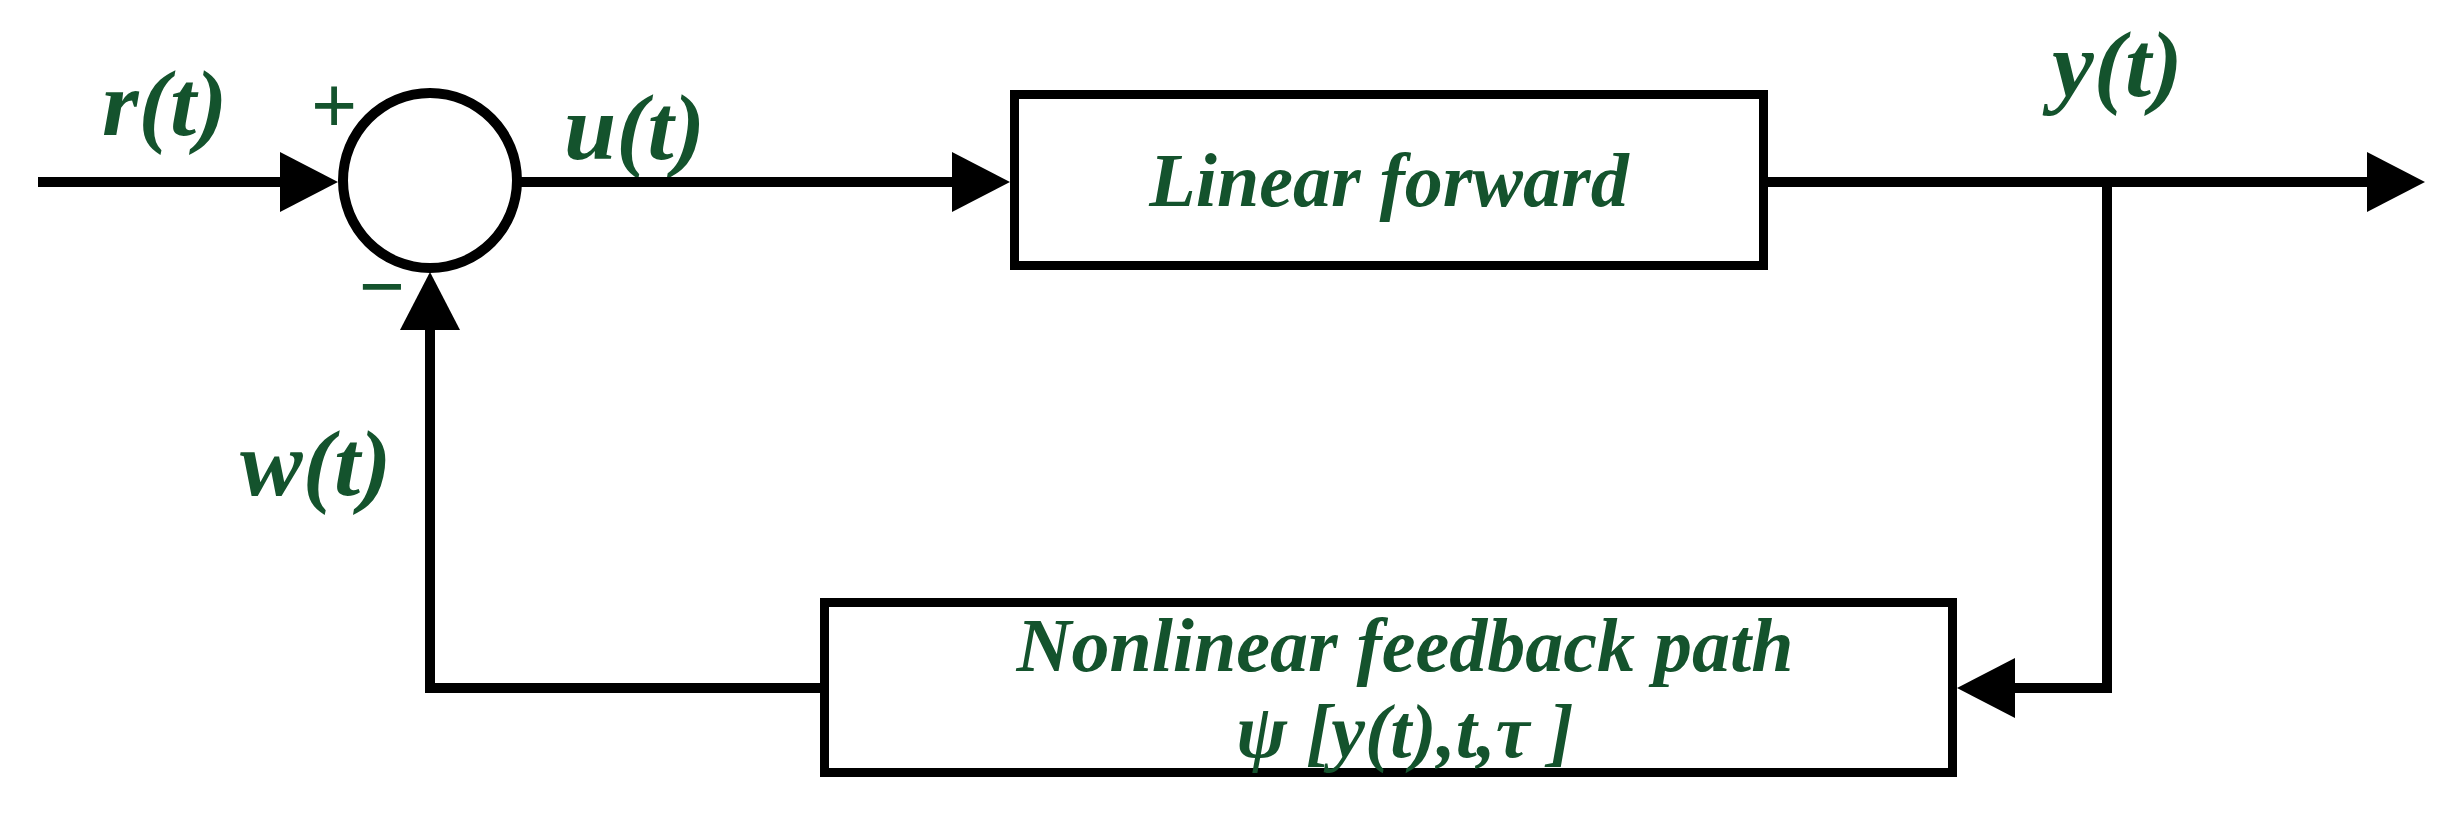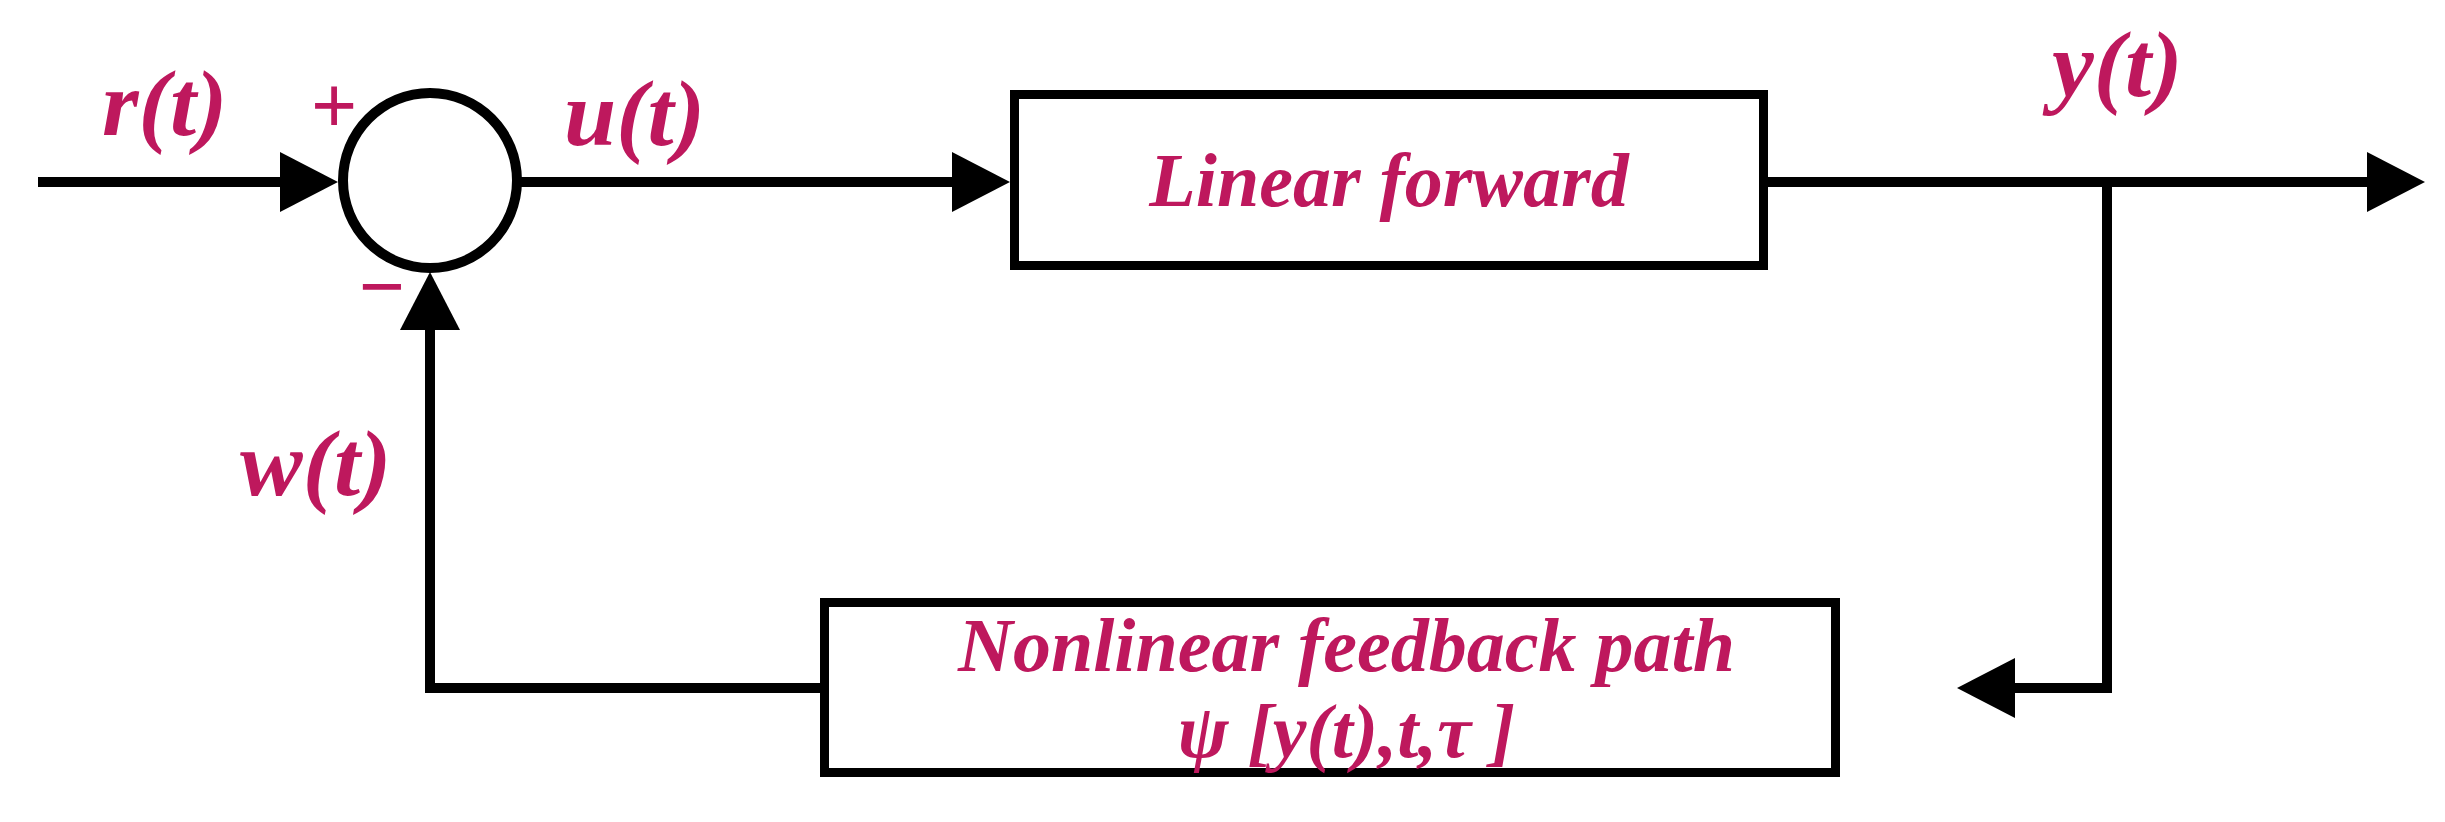--- a/index.html
+++ b/index.html
@@ -6,21 +6,21 @@
     margin: 0;
     padding: 0;
     background: #ffffff;
   }
   .canvas {
     position: relative;
     width: 2445px;
     height: 822px;
     background: #ffffff;
     font-family: "Liberation Serif", "DejaVu Serif", serif;
-    color: #be185d;
+    color: #14532d;
     overflow: hidden;
   }
   
   .hline, .vline {
     position: absolute;
     background: #000000;
   }
   .hline { height: 10px; }
   .vline { width: 10px; }
   
@@ -79,32 +79,32 @@
     text-align: center;
   }
   .block .bline {
     font-weight: bold;
     font-style: italic;
     font-size: 76px;
     line-height: 86px;
     white-space: nowrap;
   }
   .block-forward  { left: 1010px; top: 90px;  width: 758px;  height: 180px; }
-  .block-feedback { left: 820px;  top: 598px; width: 1020px; height: 179px; padding-left: 33px; }
+  .block-feedback { left: 820px;  top: 598px; width: 1137px; height: 179px; padding-left: 33px; }
   
   .siglabel {
     position: absolute;
     font-weight: bold;
     font-style: italic;
     font-size: 94px;
     line-height: 1;
     white-space: nowrap;
   }
   .lbl-r { left: 102px;  top: 56px;  }
-  .lbl-u { left: 564px;  top: 66px; text-align: right;  }
+  .lbl-u { left: 564px;  top: 80px; text-align: right;  }
   .lbl-y { left: 2052px; top: 17px;  }
   .lbl-w { left: 240px;  top: 410px; margin-top: 6px; }
 </style>
 </head>
 <body>
 
 <div class="canvas">
 
   <div class="siglabel lbl-r">r(t)</div>
   <div class="hline" style="left:38px; top:177px; width:247px;"></div>

